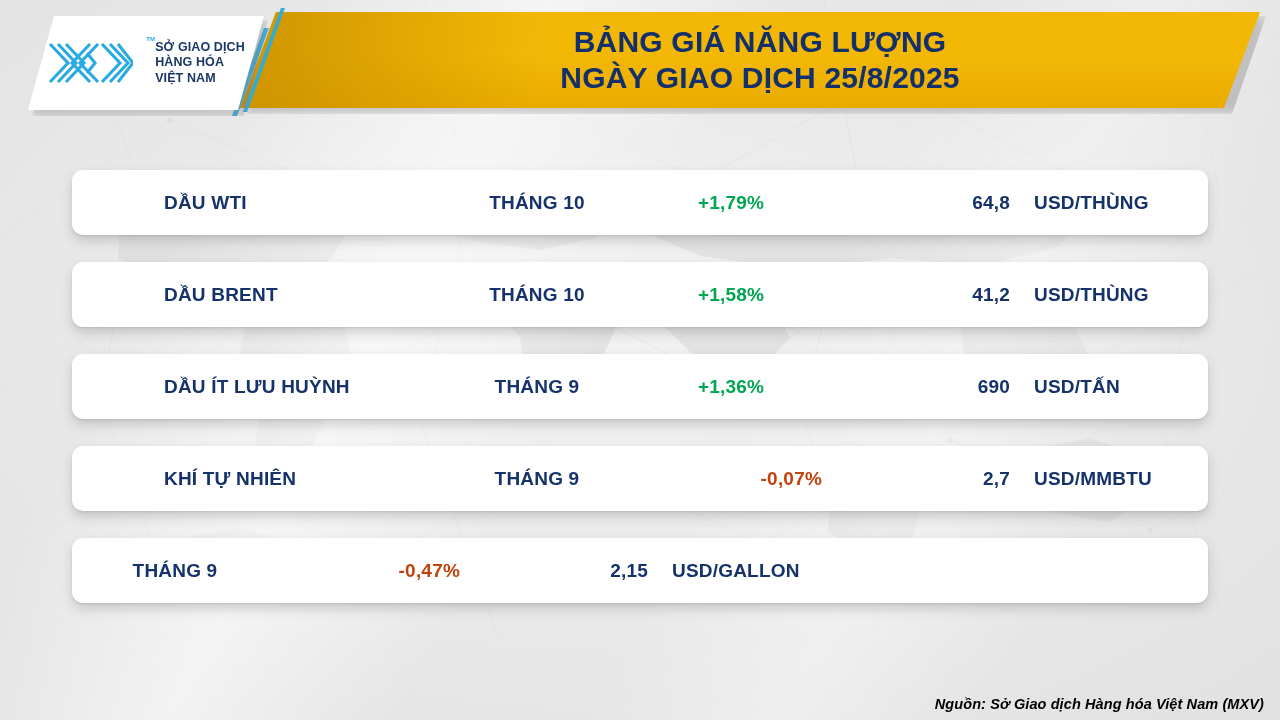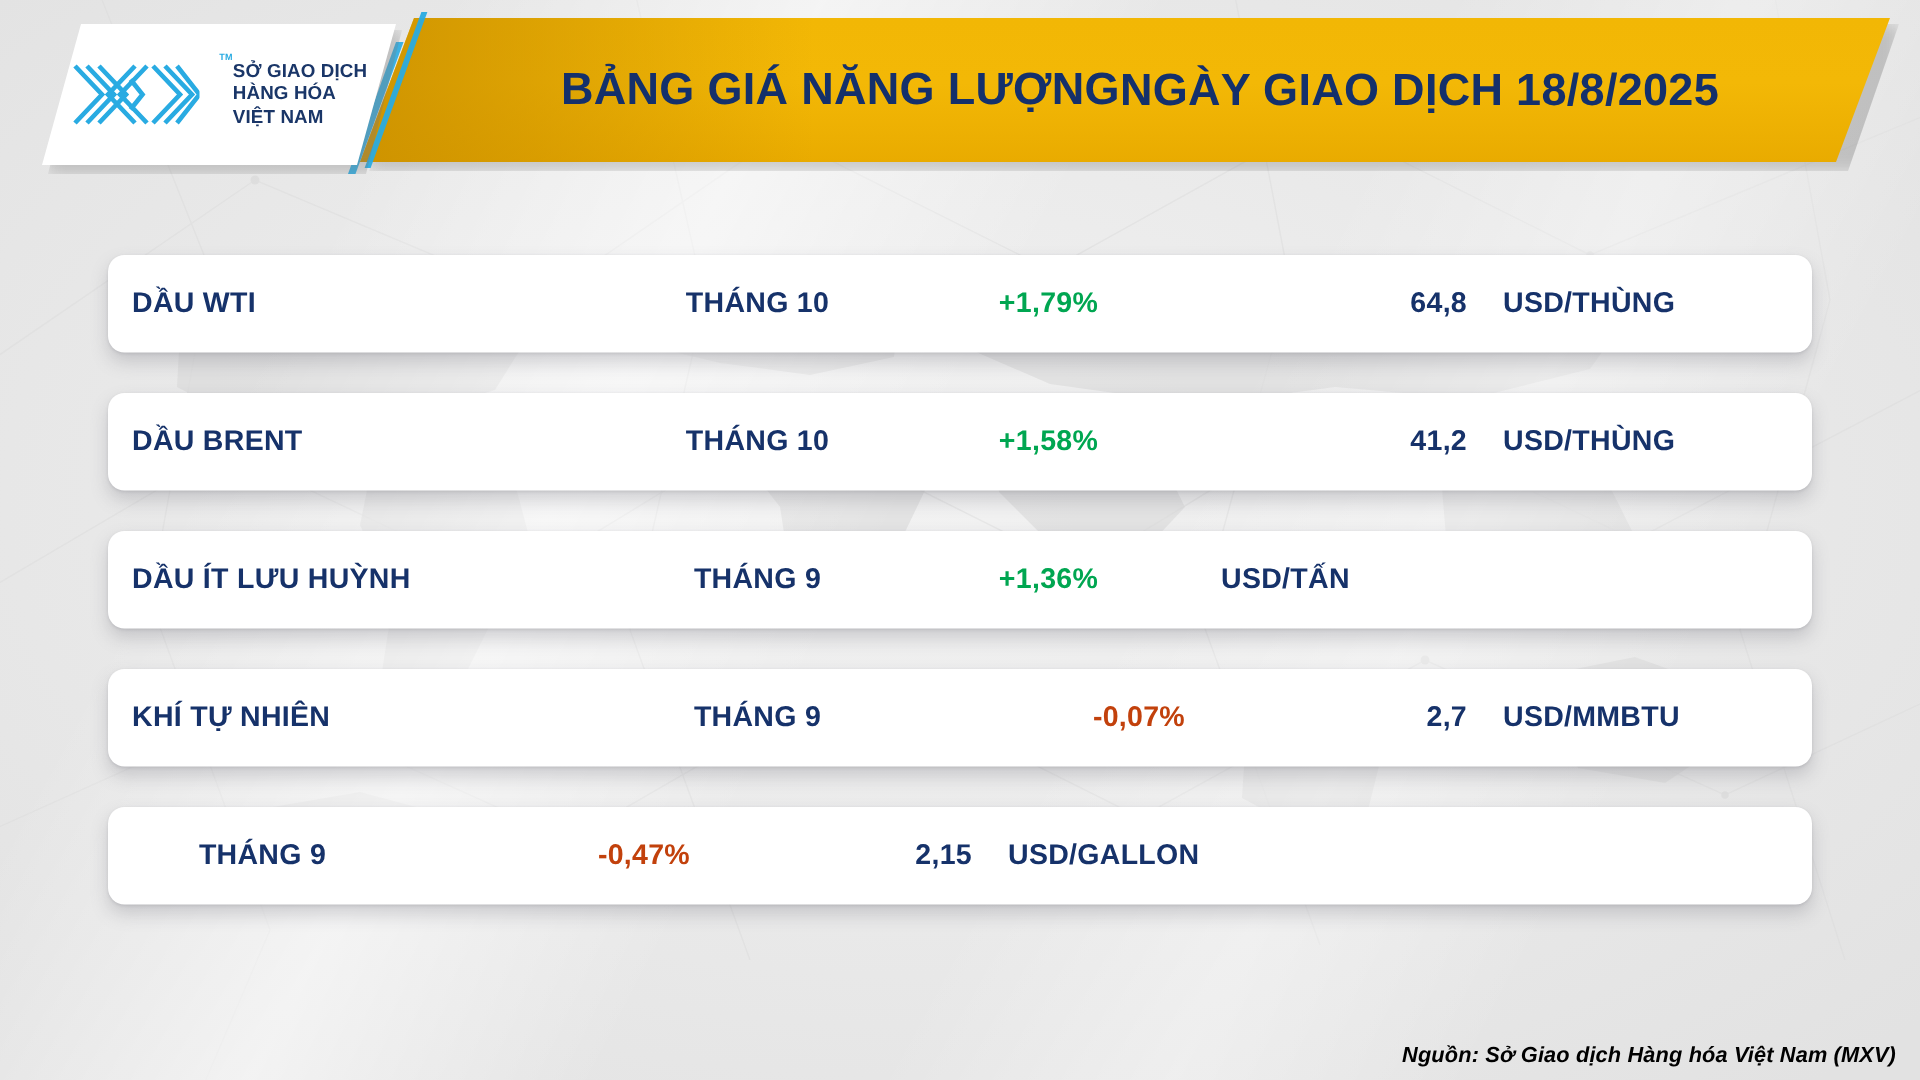--- a/index.html
+++ b/index.html
@@ -70,21 +70,21 @@
     width: 420px; height: 96px;
     background: linear-gradient(90deg,#c98f00 0%, rgba(201,143,0,0) 72%);
     clip-path: polygon(36px 0, 100% 0, calc(100% - 36px) 100%, 0 100%);
     opacity: .85;
   }
   #banner-title {
     position: absolute;
     left: 300px; top: 14px;
     width: 920px; height: 92px;
     display: flex;
-    flex-direction: row;
+    flex-direction: column;
     align-items: center;
     justify-content: center;
     color: #14306b;
     text-align: center;
     line-height: 1.08;
   }
   #banner-title .l1 {
     font-size: 30px;
     font-weight: bold;
     letter-spacing: .2px;
@@ -157,24 +157,25 @@
     background: #ffffff;
     border-radius: 11px;
     box-shadow: 0 6px 11px rgba(120,120,130,.30), 0 1px 2px rgba(120,120,130,.20);
     display: flex;
     align-items: center;
     color: #16326a;
     font-weight: bold;
   }
   .c-name {
     width: 330px;
-    padding-left: 16px;
+    padding-left: 60px;
     box-sizing: border-box;
     font-size: 19px;
     letter-spacing: .2px;
+    margin-left: 32px;
   }
   .c-month {
     width: 206px;
     text-align: center;
     font-size: 19px;
     letter-spacing: .2px;
   }
   .c-change {
     width: 182px;
     text-align: center;
@@ -266,21 +267,21 @@
 
   <div id="banner-shadow"></div>
   <div id="banner"></div>
   <div id="banner-dark"></div>
 
   <div class="slash" id="slash-a"></div>
   <div class="slash" id="slash-b"></div>
 
   <div id="banner-title">
     <div class="l1">BẢNG GIÁ NĂNG LƯỢNG</div>
-    <div class="l2">NGÀY GIAO DỊCH 18/8/2025</div>
+    <div class="l2">NGÀY GIAO DỊCH 25/8/2025</div>
   </div>
 
   <div id="logo-shadow"></div>
   <div id="logo-plate">
 
     <svg id="logo-mark" width="86" height="46" viewBox="0 0 86 46">
       <g fill="none" stroke="#29abe2" stroke-width="3.1">
         <path d="M3 4 L21 23 L3 42"></path>
         <path d="M11 4 L29 23 L11 42"></path>
         <path d="M19 4 L37 23 L19 42"></path>
@@ -314,20 +315,21 @@
       <div class="c-name">DẦU BRENT</div>
       <div class="c-month">THÁNG 10</div>
       <div class="c-change up">+1,58%</div>
       <div class="c-price">41,2</div>
       <div class="c-unit">USD/THÙNG</div>
     </div>
     <div class="row">
       <div class="c-name">DẦU ÍT LƯU HUỲNH</div>
       <div class="c-month">THÁNG 9</div>
       <div class="c-change up">+1,36%</div>
+      <div class="c-price">690</div>
       <div class="c-unit">USD/TẤN</div>
     </div>
     <div class="row">
       <div class="c-name">KHÍ TỰ NHIÊN</div>
       <div class="c-month">THÁNG 9</div>
       <div class="c-change down">-0,07%</div>
       <div class="c-price">2,7</div>
       <div class="c-unit">USD/MMBTU</div>
     </div>
     <div class="row">

